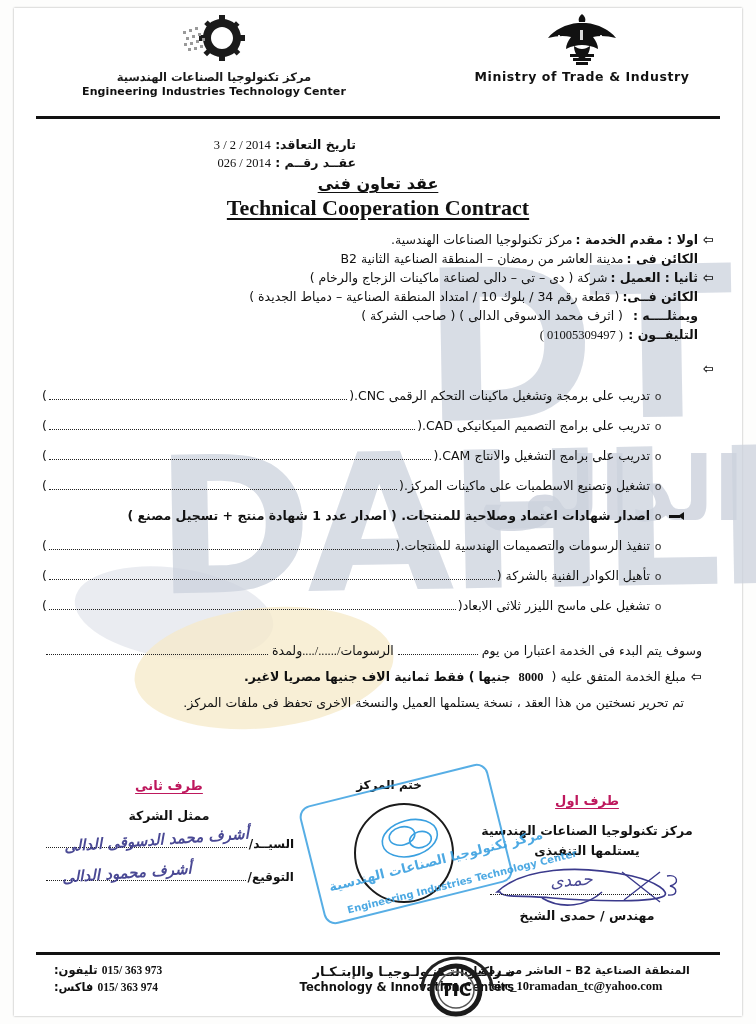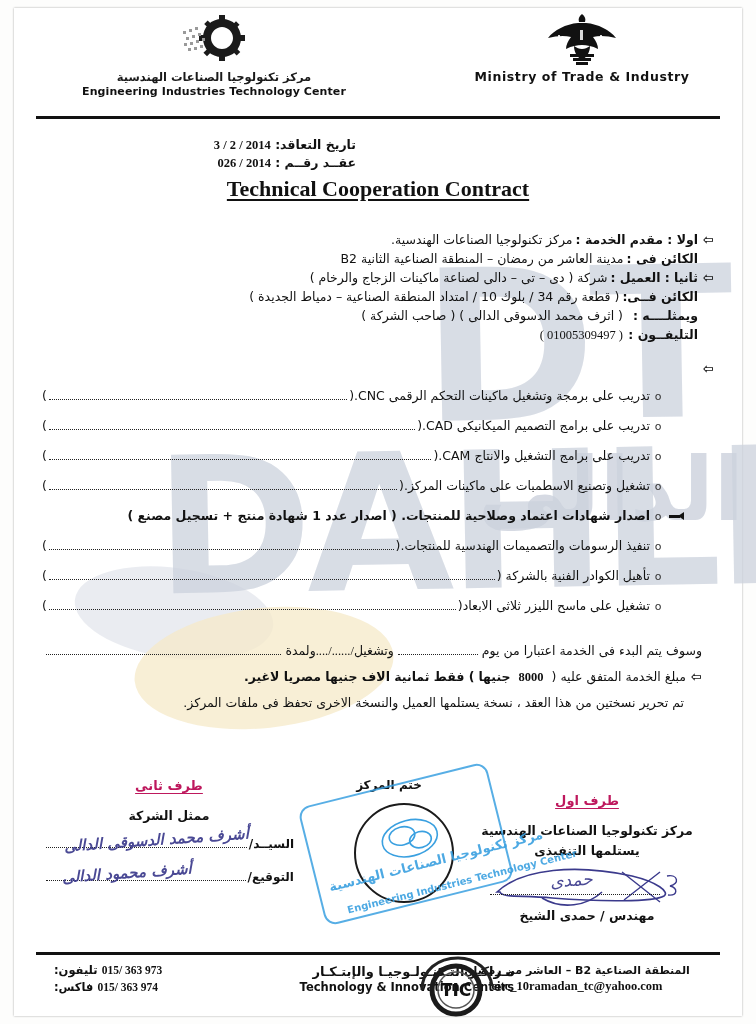--- a/index.html
+++ b/index.html
@@ -48,21 +48,21 @@
     font-size:11.5px;font-weight:700;color:#1a1a1a;direction:rtl;
     margin-top:4px;letter-spacing:.3px;
   }
   .hdr-en{font-size:11px;font-weight:700;color:#111;margin-top:1px;letter-spacing:.1px;}
   .hdr-right .hdr-ar{font-size:14px;}
   .hdr-right .hdr-en{font-size:12.5px;letter-spacing:.6px;}
   .hdr-rule{position:absolute;left:22px;top:108px;width:684px;height:3px;background:#111;}
   
   .meta{position:absolute;left:62px;top:128px;direction:rtl;text-align:right;width:280px;}
   .meta-line{font-size:12.5px;font-weight:700;color:#111;line-height:17px;white-space:nowrap;}
-  .meta-line .num{font-family:"Liberation Serif","DejaVu Serif",serif;font-weight:700;margin-left:16px;}
+  .meta-line .num{font-family:"Liberation Serif","DejaVu Serif",serif;font-weight:400;margin-left:16px;}
   
   .title-wrap{position:absolute;left:0;top:166px;width:728px;text-align:center;}
   .title-ar{
     font-size:16px;font-weight:700;color:#111;direction:rtl;
     text-decoration:underline;text-underline-offset:3px;
   }
   .title-en{
     font-family:"Liberation Serif","DejaVu Serif",serif;
     font-size:22px;font-weight:700;color:#111;margin-top:2px;
     text-decoration:underline;text-underline-offset:3px;
@@ -261,20 +261,21 @@
         <span>تاريخ التعاقد:</span>
         <span class="num ltr">3 / 2 /  2014</span>
       </div>
       <div class="meta-line">
         <span>عقــد رقــم :</span>
         <span class="num ltr">026  /  2014</span>
       </div>
     </div>
 
     <div class="title-wrap">
+      <div class="title-ar">عقد تعاون فنى</div>
       <div class="title-en">Technical Cooperation Contract</div>
     </div>
 
     <div class="body">
 
       <div class="prow">
         <span class="arrow-b">⇦</span>
         <span class="lbl">اولا : مقدم الخدمة :</span>
         <span class="val">مركز تكنولوجيا الصناعات الهندسية.</span>
       </div>
@@ -377,21 +378,21 @@
           <span class="svc-text">تشغيل على ماسح الليزر ثلاثى الابعاد(</span>
           <span class="dots"></span>
           <span class="paren">)</span>
         </div>
       </div>
 
       <div class="terms">
         <div class="term-line">
           <span>وسوف يتم البدء فى الخدمة اعتبارا من يوم</span>
           <span class="fill"></span>
-          <span>وتشغيل</span>
+          <span>الرسومات</span>
           <span class="ltr">..../....../</span>
           <span>ولمدة</span>
           <span class="fill-lg"></span>
         </div>
 
         <div class="term-line">
           <span class="arrow-b">⇦</span>
           <span>مبلغ الخدمة المتفق عليه  (</span>
           <span class="ltr term-strong" style="margin:0 8px;">8000</span>
           <span class="term-strong">جنيها</span>

